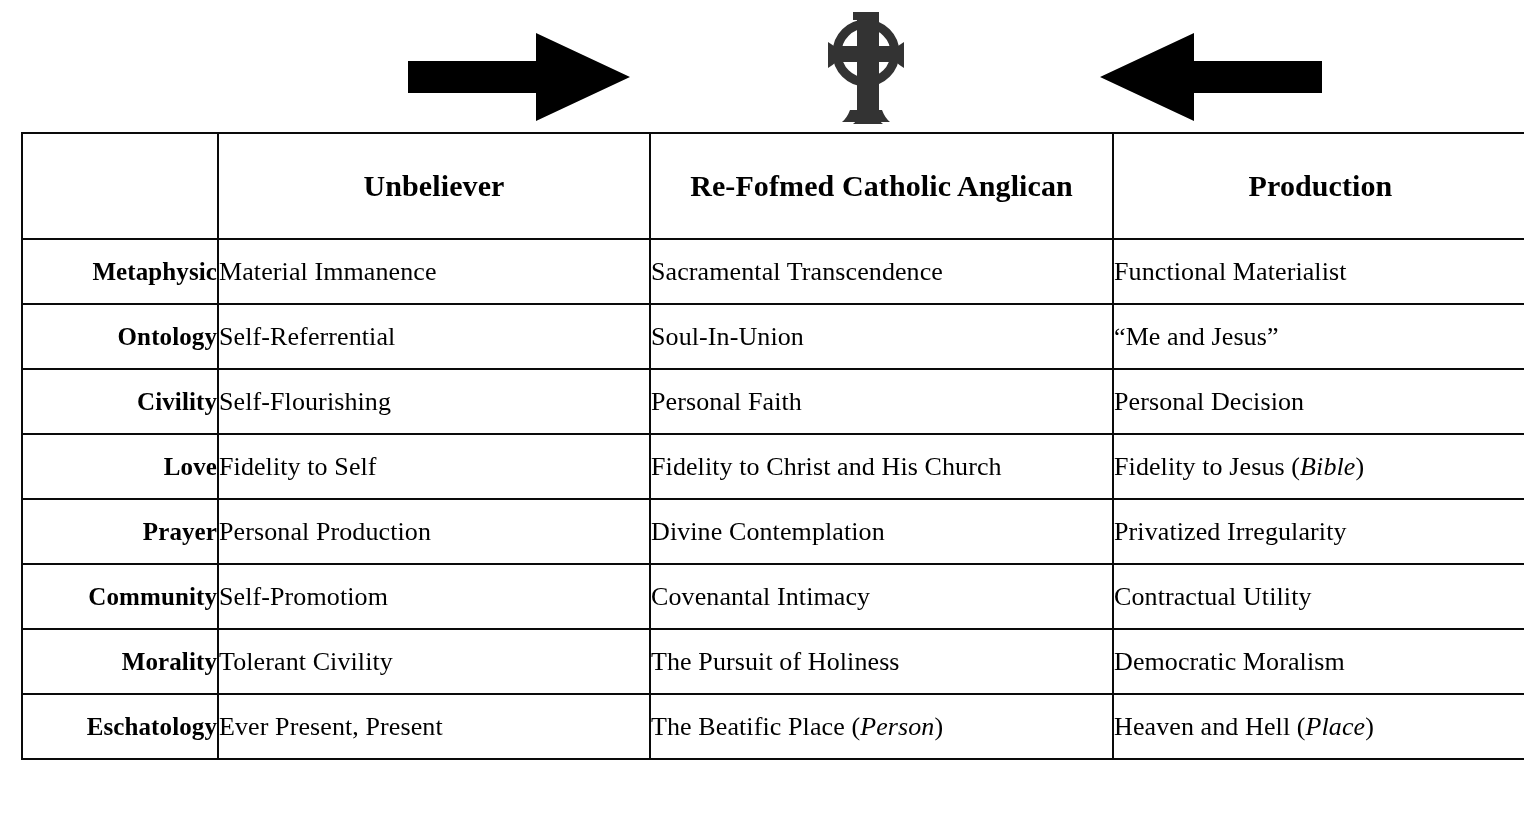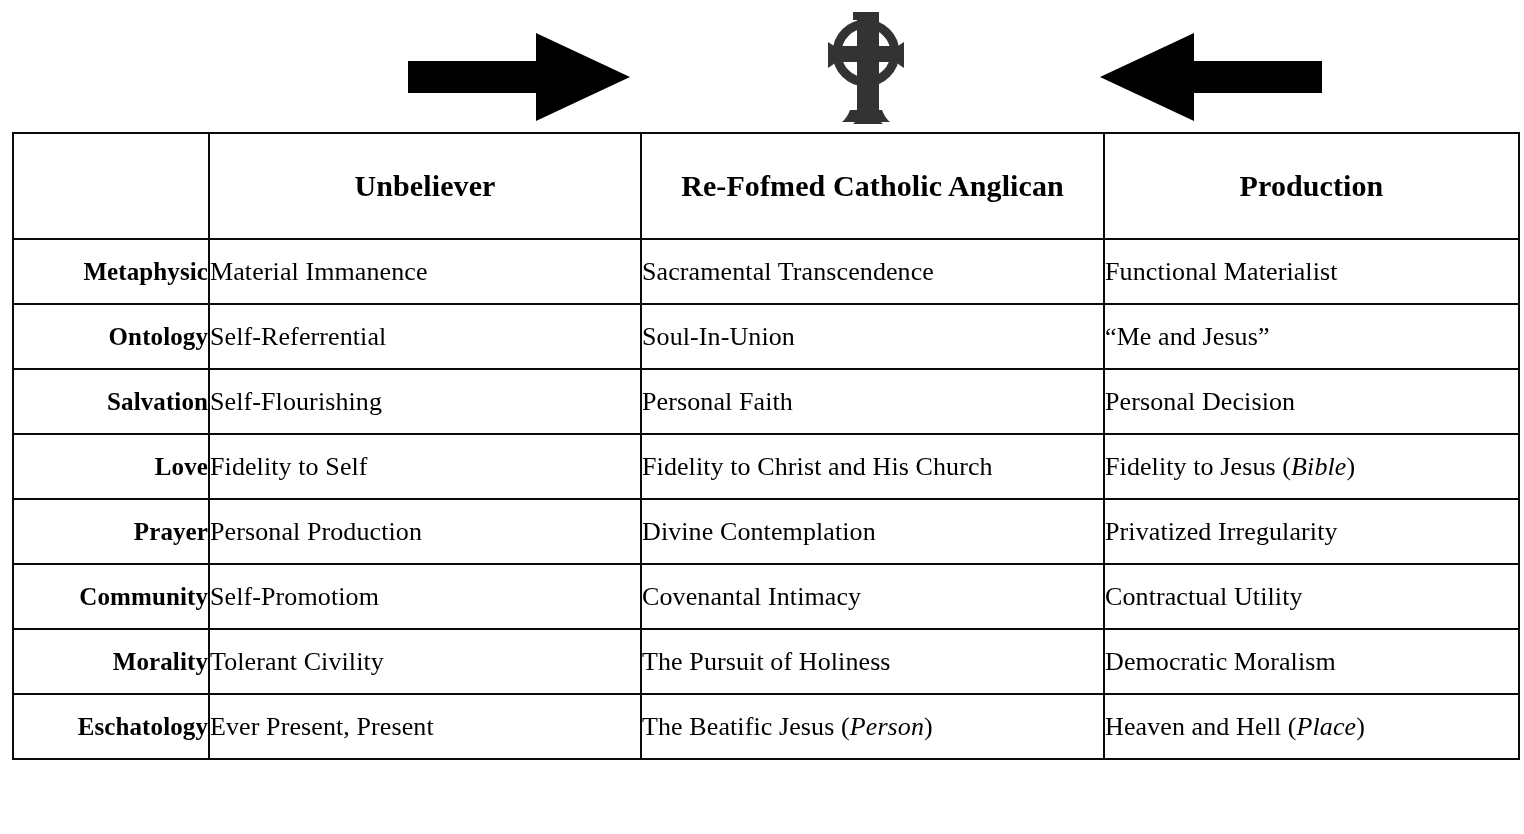--- a/index.html
+++ b/index.html
@@ -50,21 +50,21 @@
     position: absolute;
     left: 820px;
     top: 6px;
     width: 92px;
     height: 122px;
   }
 
   
   .table-wrap {
     position: absolute;
-    left: 12px;
+    left: 21px;
     top: 132px;
     width: 1446px;
   }
 
   table.compare {
     border-collapse: collapse;
     width: 1506px;
     table-layout: fixed;
     background: #ffffff;
   }
@@ -183,21 +183,21 @@
             <td class="cell">Sacramental Transcendence</td>
             <td class="cell">Functional Materialist</td>
           </tr>
           <tr>
             <td class="row-label">Ontology</td>
             <td class="cell">Self-Referrential</td>
             <td class="cell">Soul-In-Union</td>
             <td class="cell">“Me and Jesus”</td>
           </tr>
           <tr>
-            <td class="row-label">Salvation</td>
+            <td class="row-label">Civility</td>
             <td class="cell">Self-Flourishing</td>
             <td class="cell">Personal Faith</td>
             <td class="cell">Personal Decision</td>
           </tr>
           <tr>
             <td class="row-label">Love</td>
             <td class="cell">Fidelity to Self</td>
             <td class="cell">Fidelity to Christ and His Church</td>
             <td class="cell"><span>Fidelity to Jesus (</span><span class="ital">Bible</span><span>)</span></td>
           </tr>
@@ -215,20 +215,20 @@
           </tr>
           <tr>
             <td class="row-label">Morality</td>
             <td class="cell">Tolerant Civility</td>
             <td class="cell">The Pursuit of Holiness</td>
             <td class="cell">Democratic Moralism</td>
           </tr>
           <tr>
             <td class="row-label">Eschatology</td>
             <td class="cell">Ever Present, Present</td>
-            <td class="cell"><span>The Beatific Jesus (</span><span class="ital">Person</span><span>)</span></td>
+            <td class="cell"><span>The Beatific Place (</span><span class="ital">Person</span><span>)</span></td>
             <td class="cell"><span>Heaven and Hell (</span><span class="ital">Place</span><span>)</span></td>
           </tr>
         </tbody>
     </table>
   </div>
 
 </div>
 
 </body></html>

